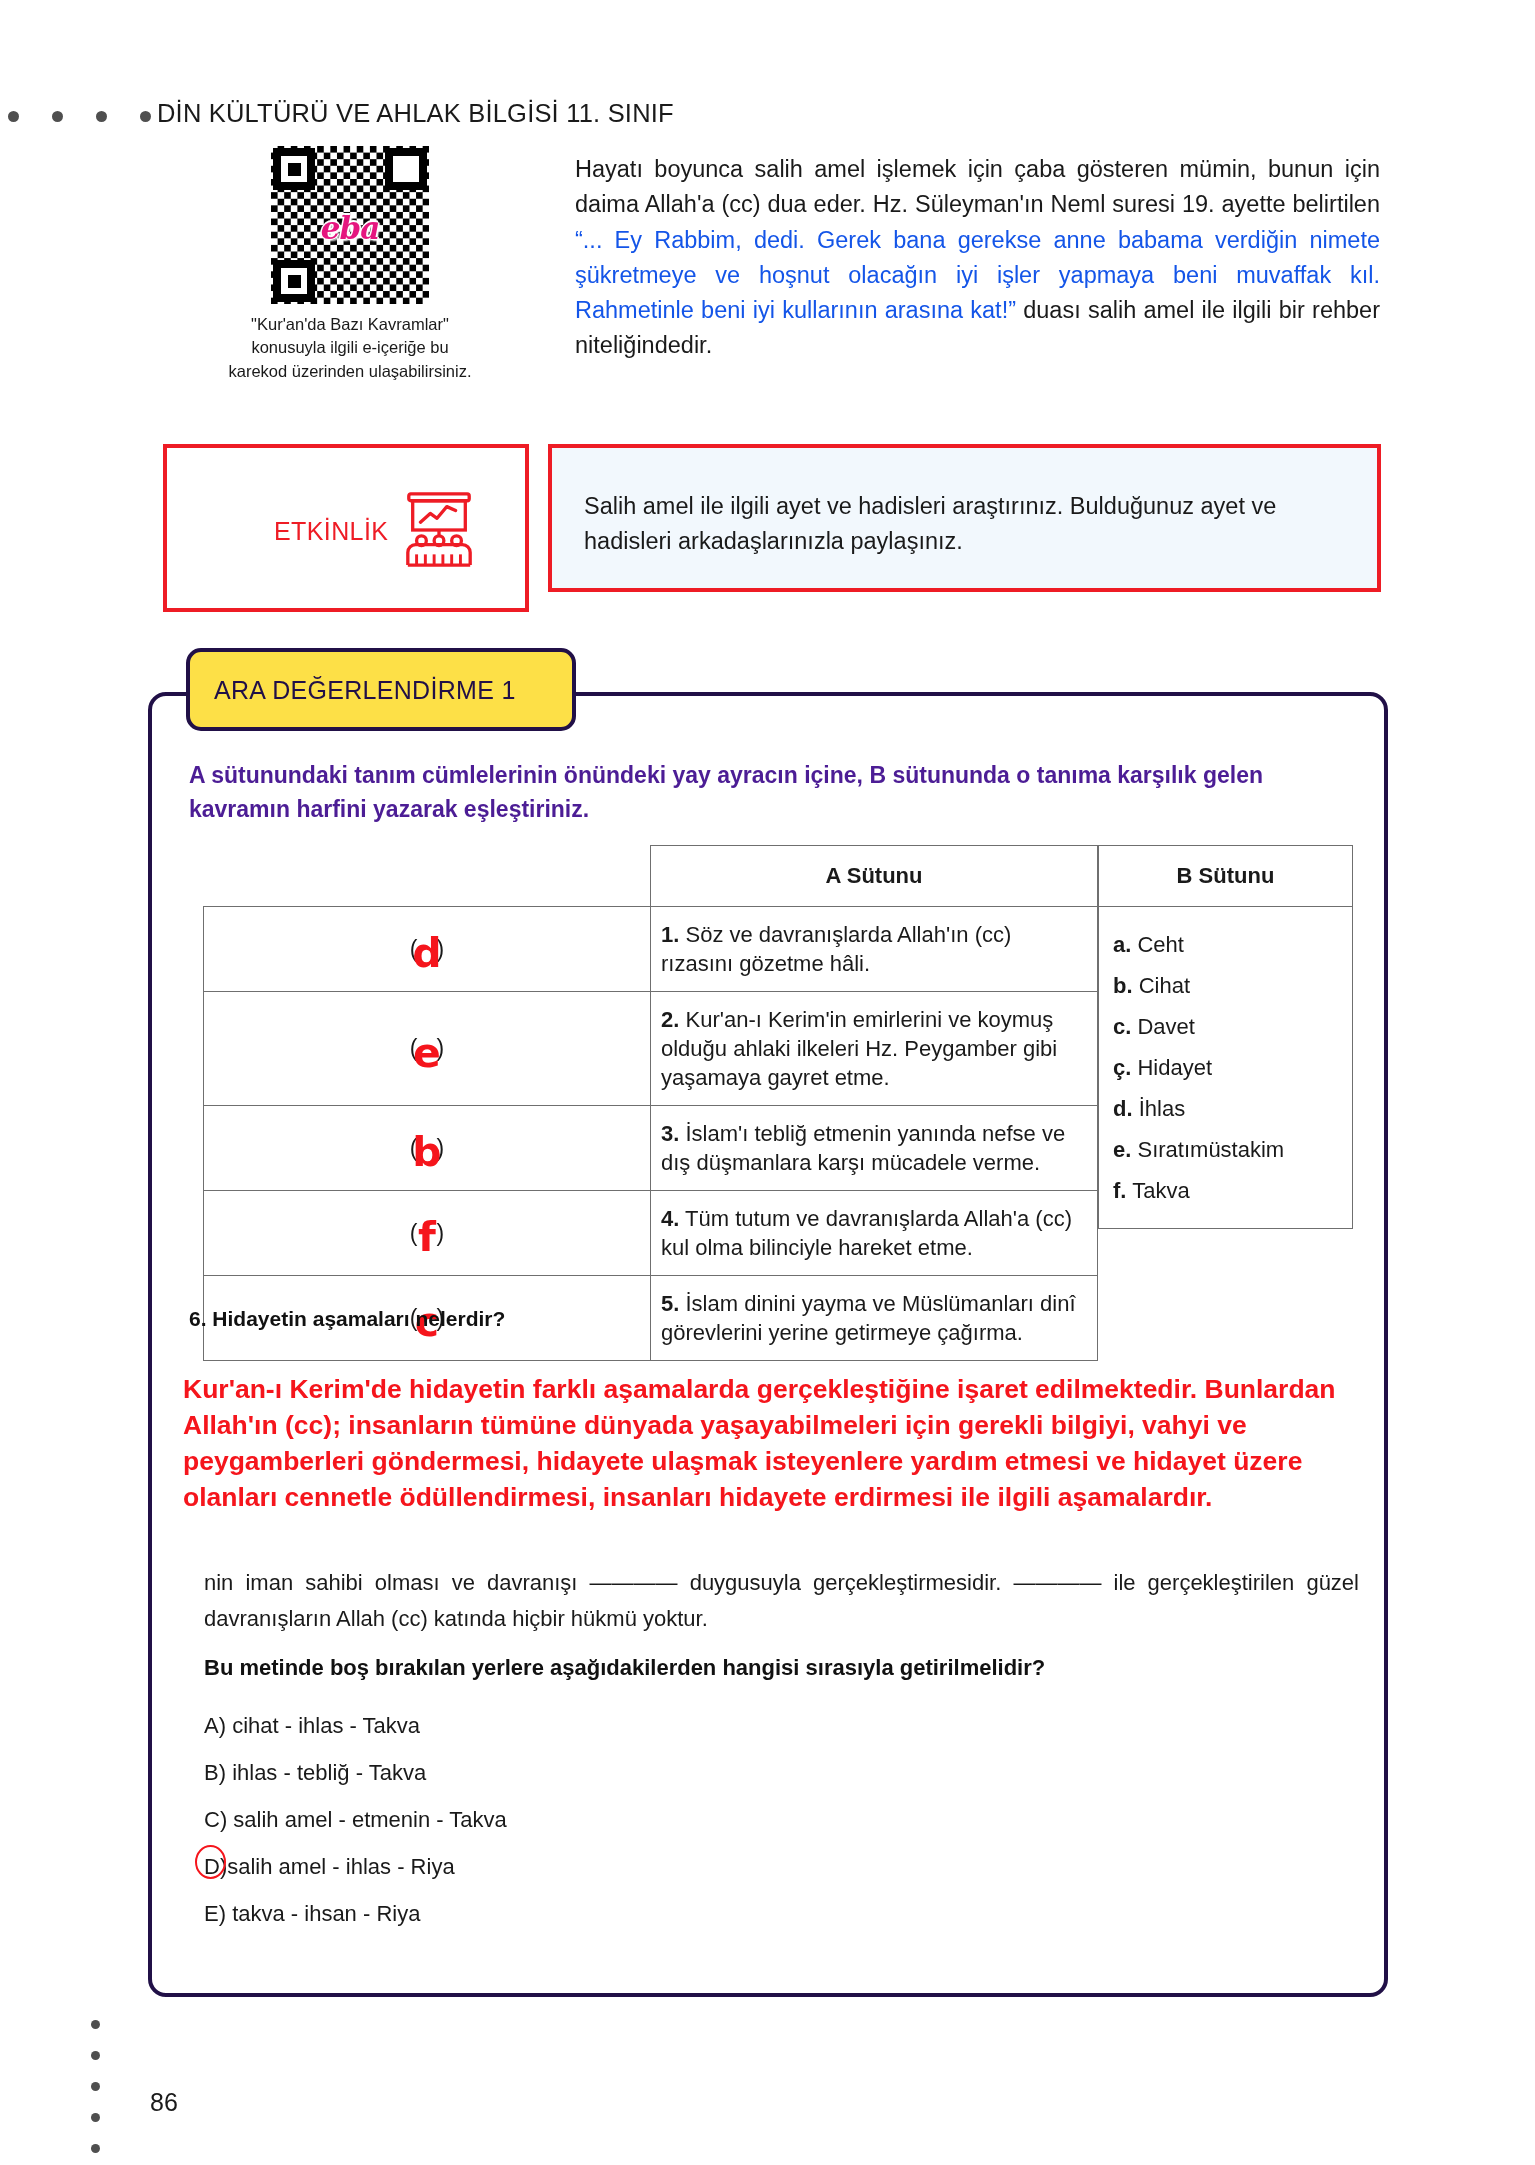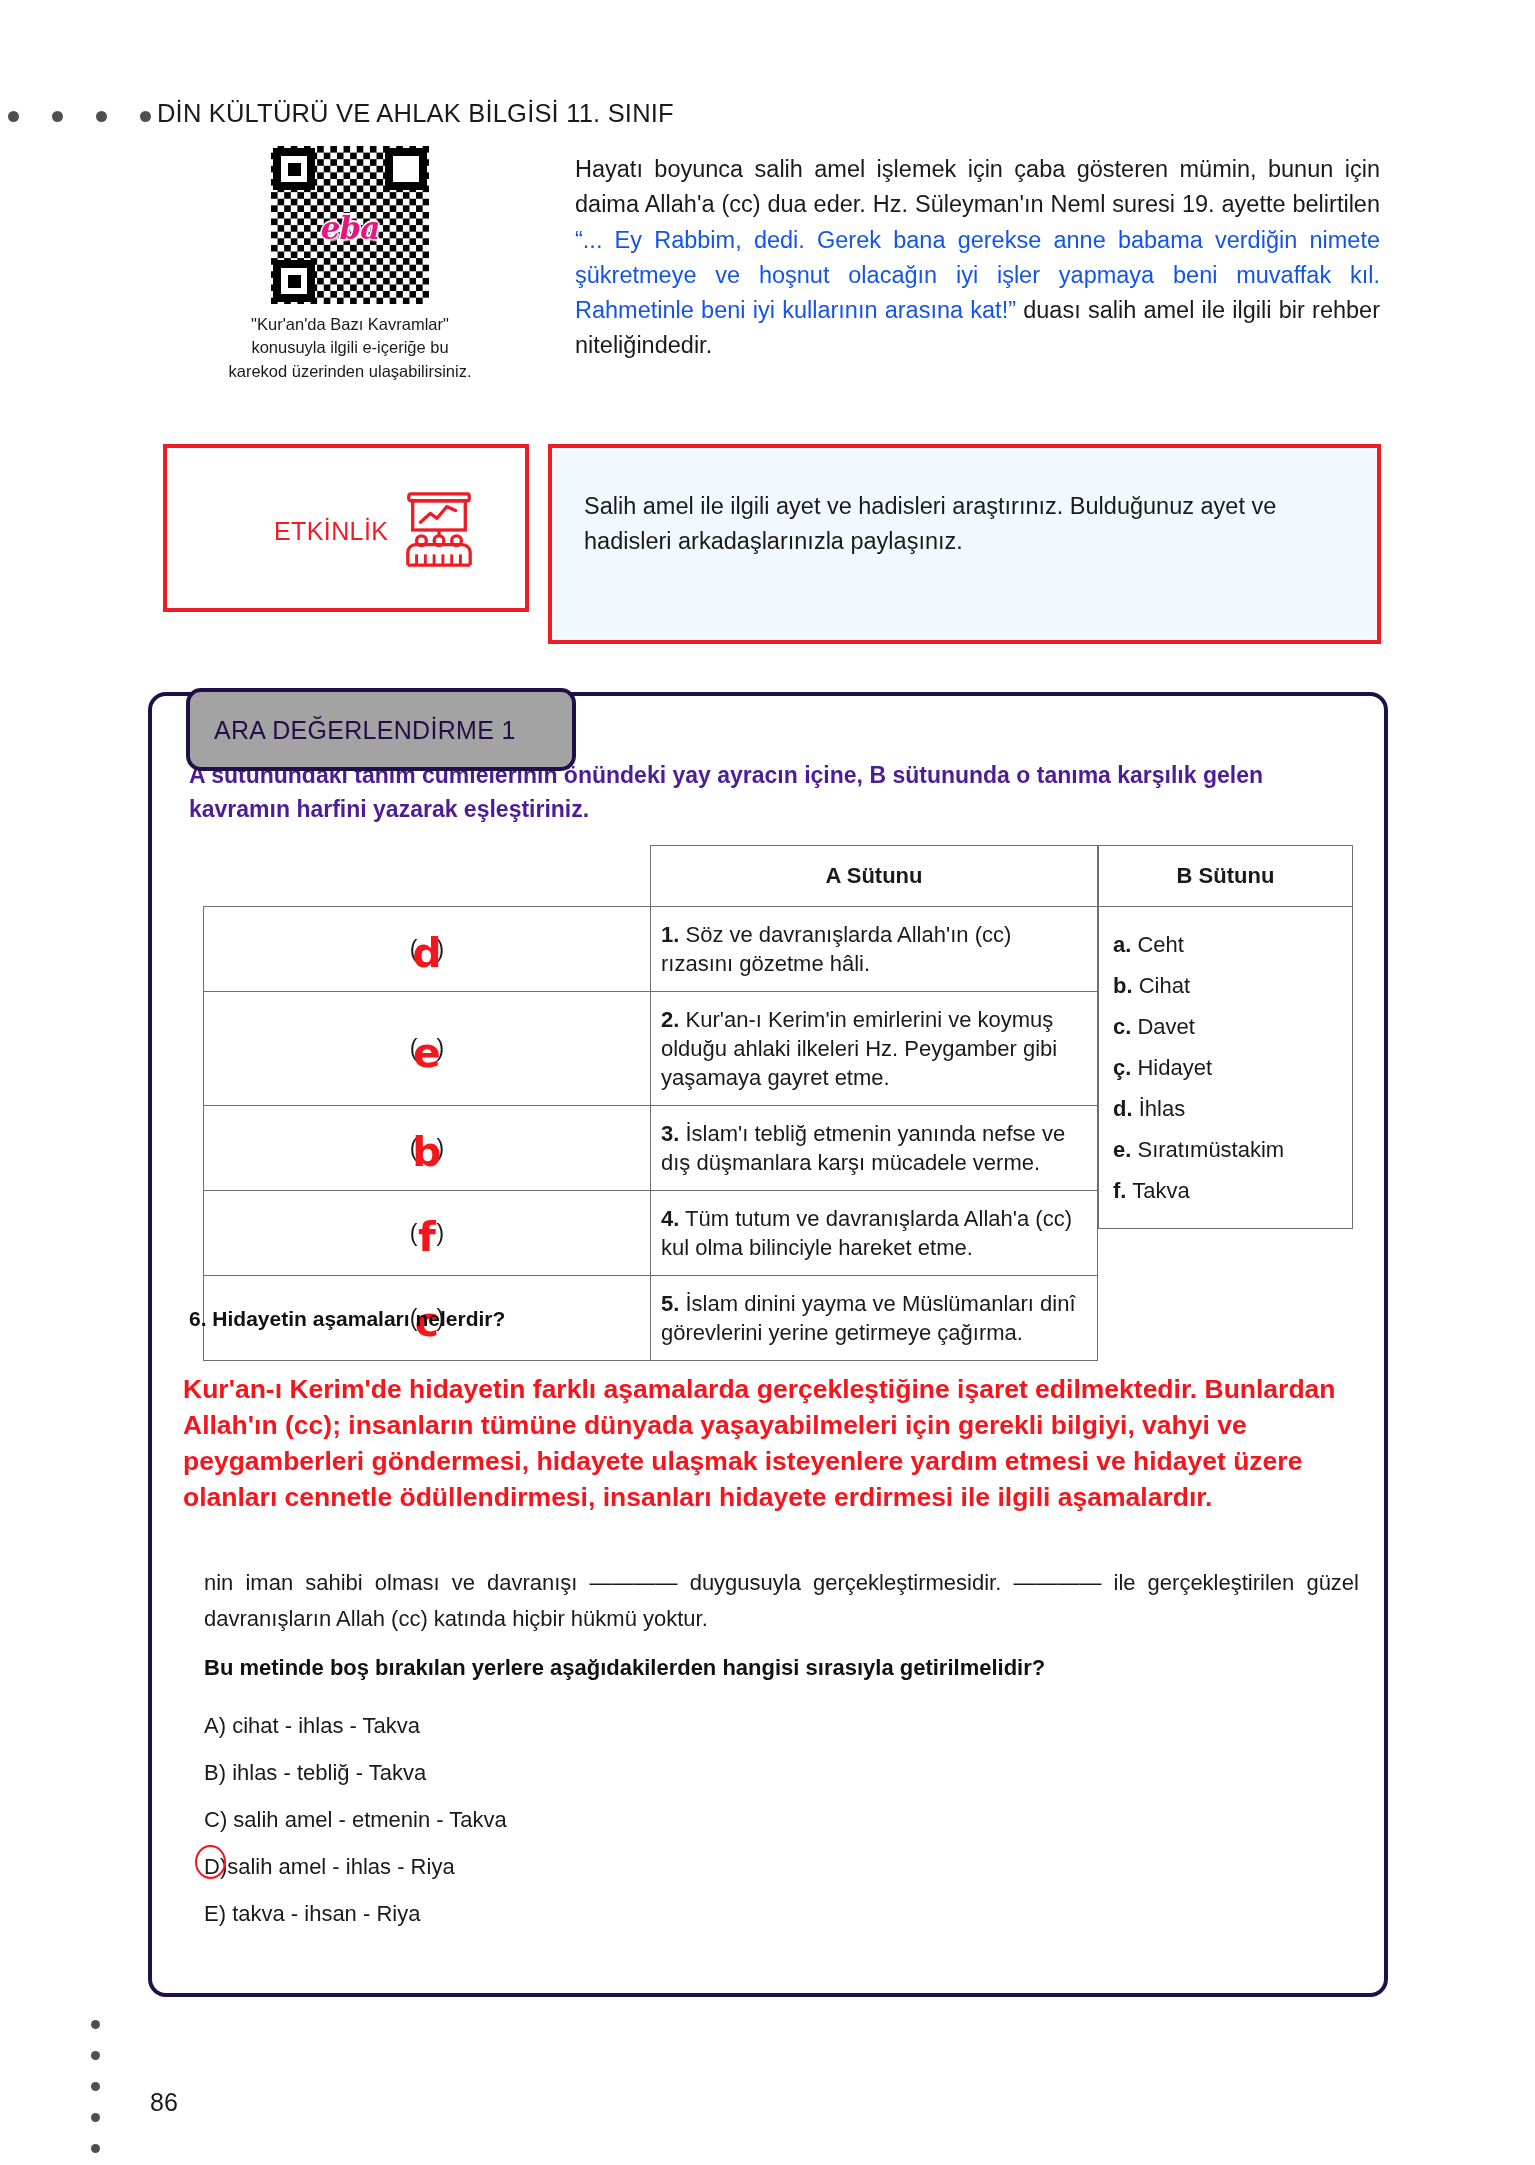--- a/index.html
+++ b/index.html
@@ -137,21 +137,21 @@
   #activity-icon {
     position: absolute;
     left: 240px; top: 48px;
     width: 72px; height: 76px;
     z-index: 4;
     background: #fff;
   }
   #activity-text-box {
     position: absolute;
     left: 385px; top: 0;
-    width: 833px; height: 200px;
+    width: 833px; height: 148px;
     border: 4px solid #ee1c25;
     box-sizing: border-box;
     background: #f2f8fd;
   }
   #activity-text {
     position: absolute;
     left: 32px; top: 41px;
     width: 762px;
     font-size: 23.5px;
     line-height: 1.48;
@@ -166,24 +166,23 @@
     border: 4px solid #211047;
     border-radius: 18px;
     box-sizing: border-box;
   }
   #assessment-title-box {
     position: absolute;
     left: 186px; top: 648px;
     width: 390px; height: 83px;
     border: 4px solid #211047;
     border-radius: 15px;
-    background: #a3a3a3;
+    background: #fde047;
     z-index: 5;
     box-sizing: border-box;
-    margin-top: 40px;
   }
   #assessment-title {
     position: absolute;
     left: 24px; top: 24px;
     font-size: 25px;
     color: #211047;
     letter-spacing: .3px;
     white-space: nowrap;
   }
 

